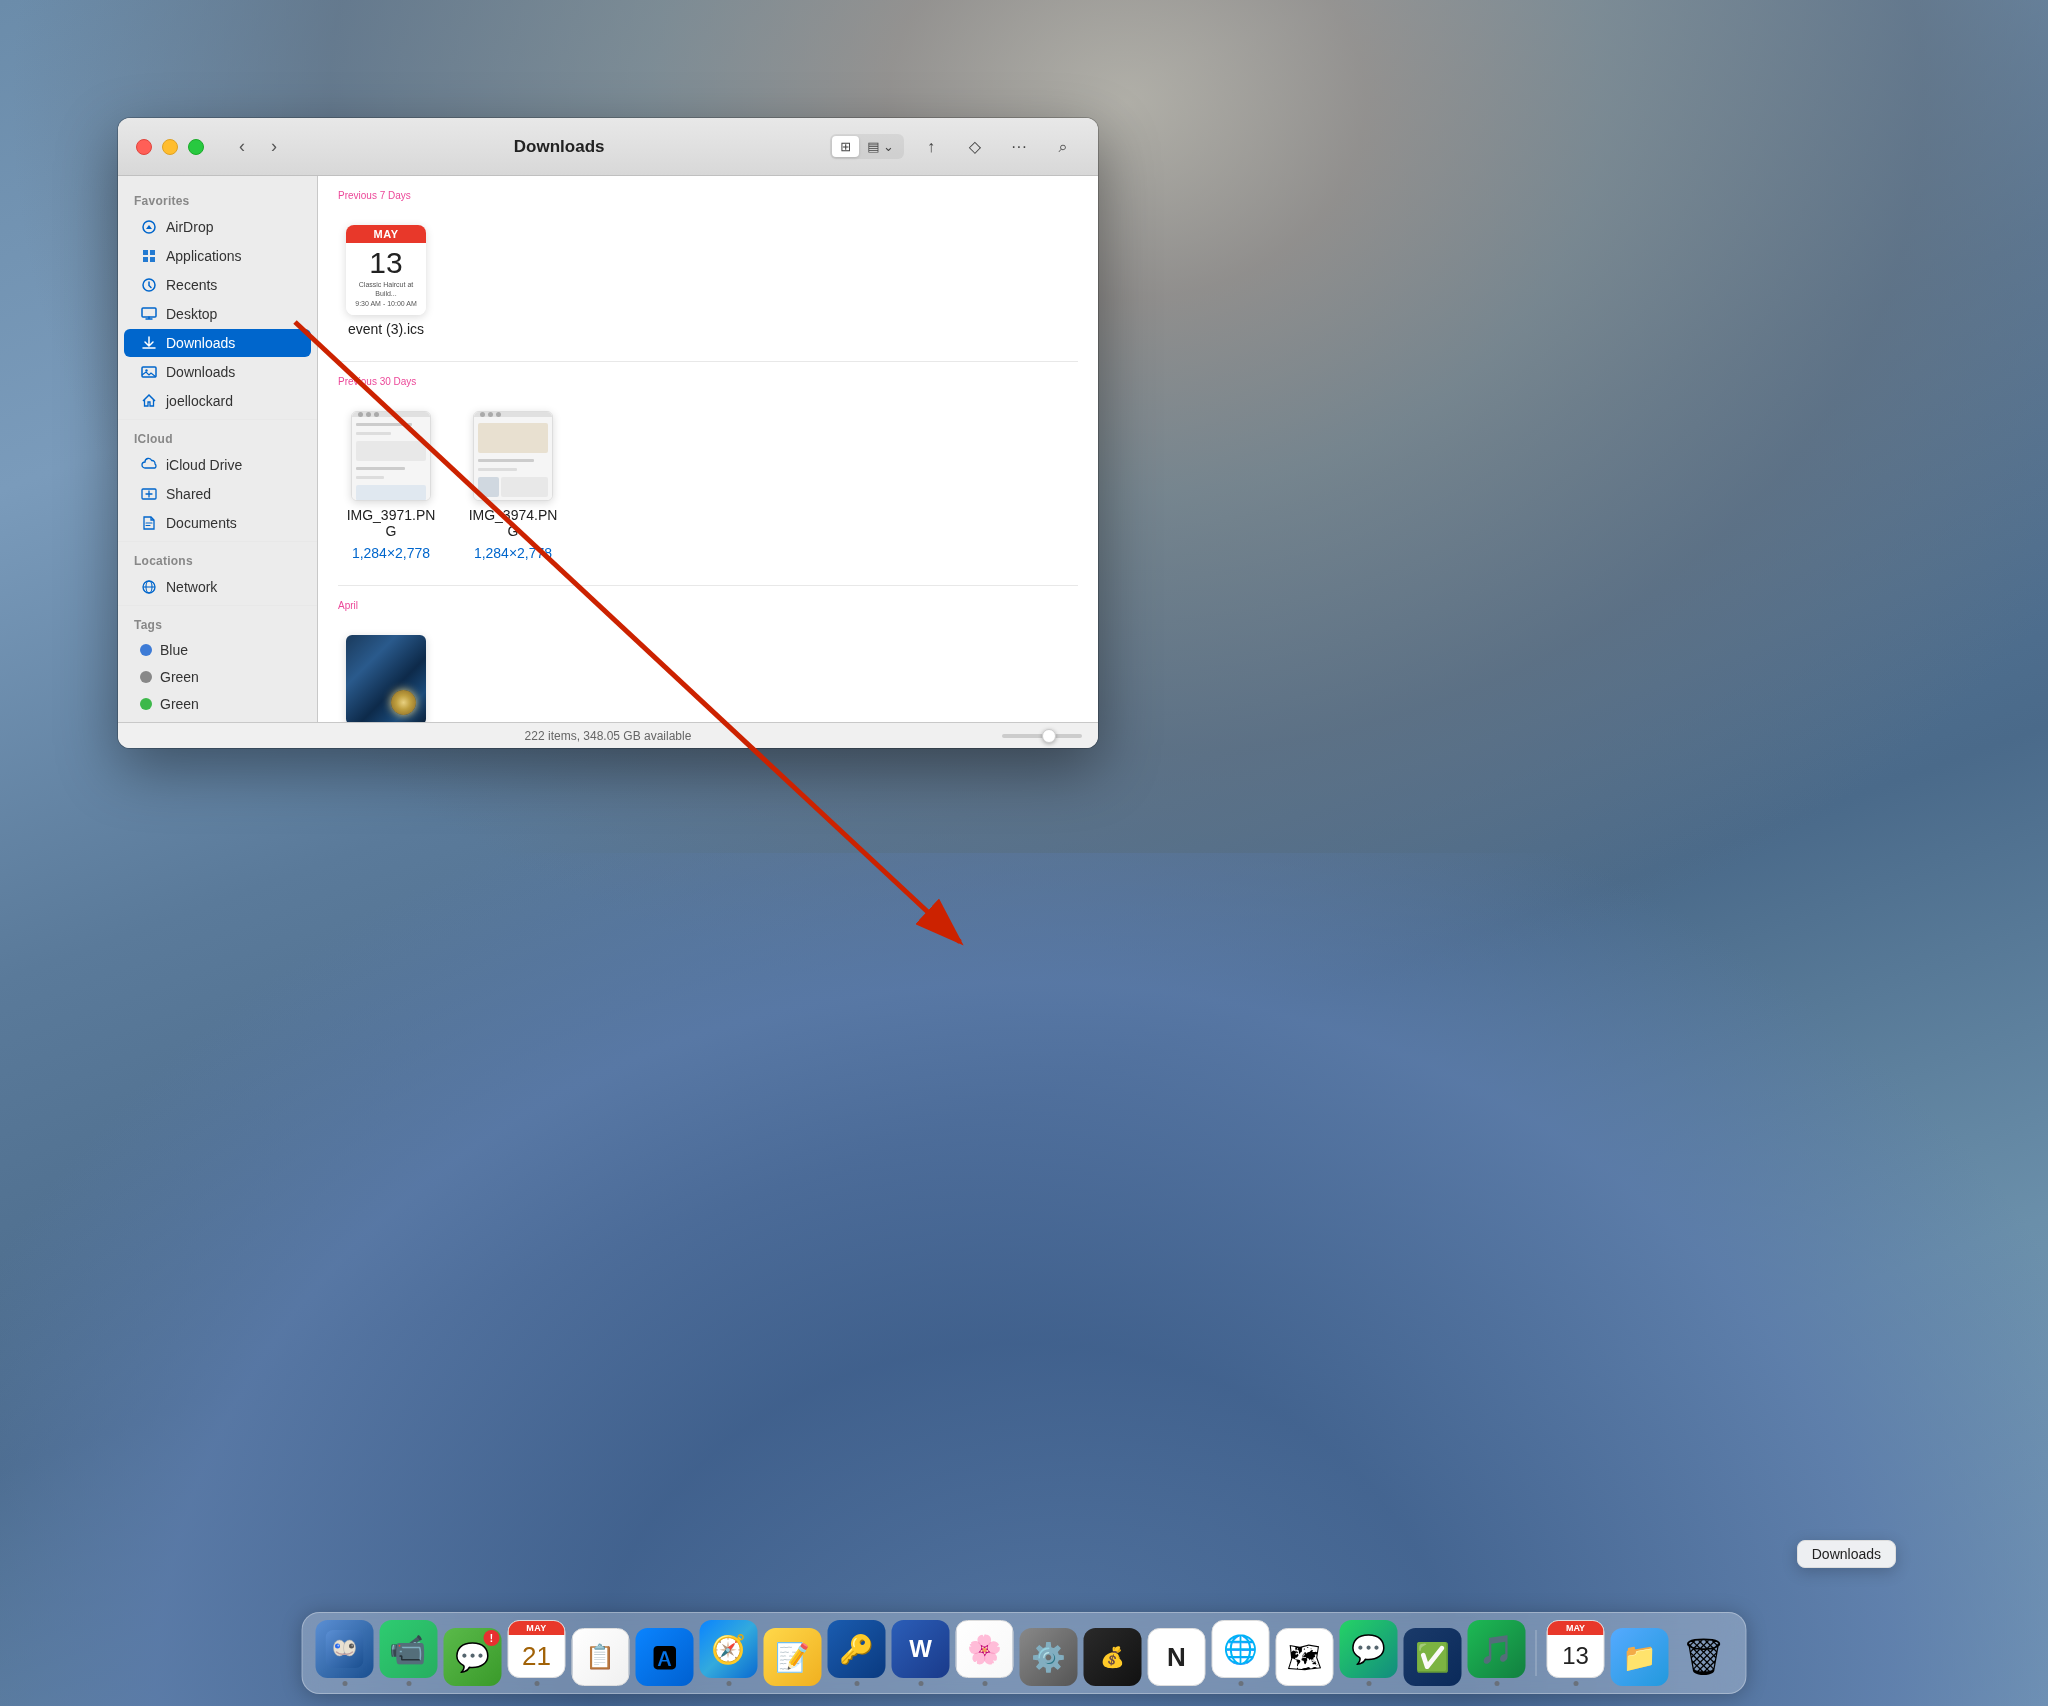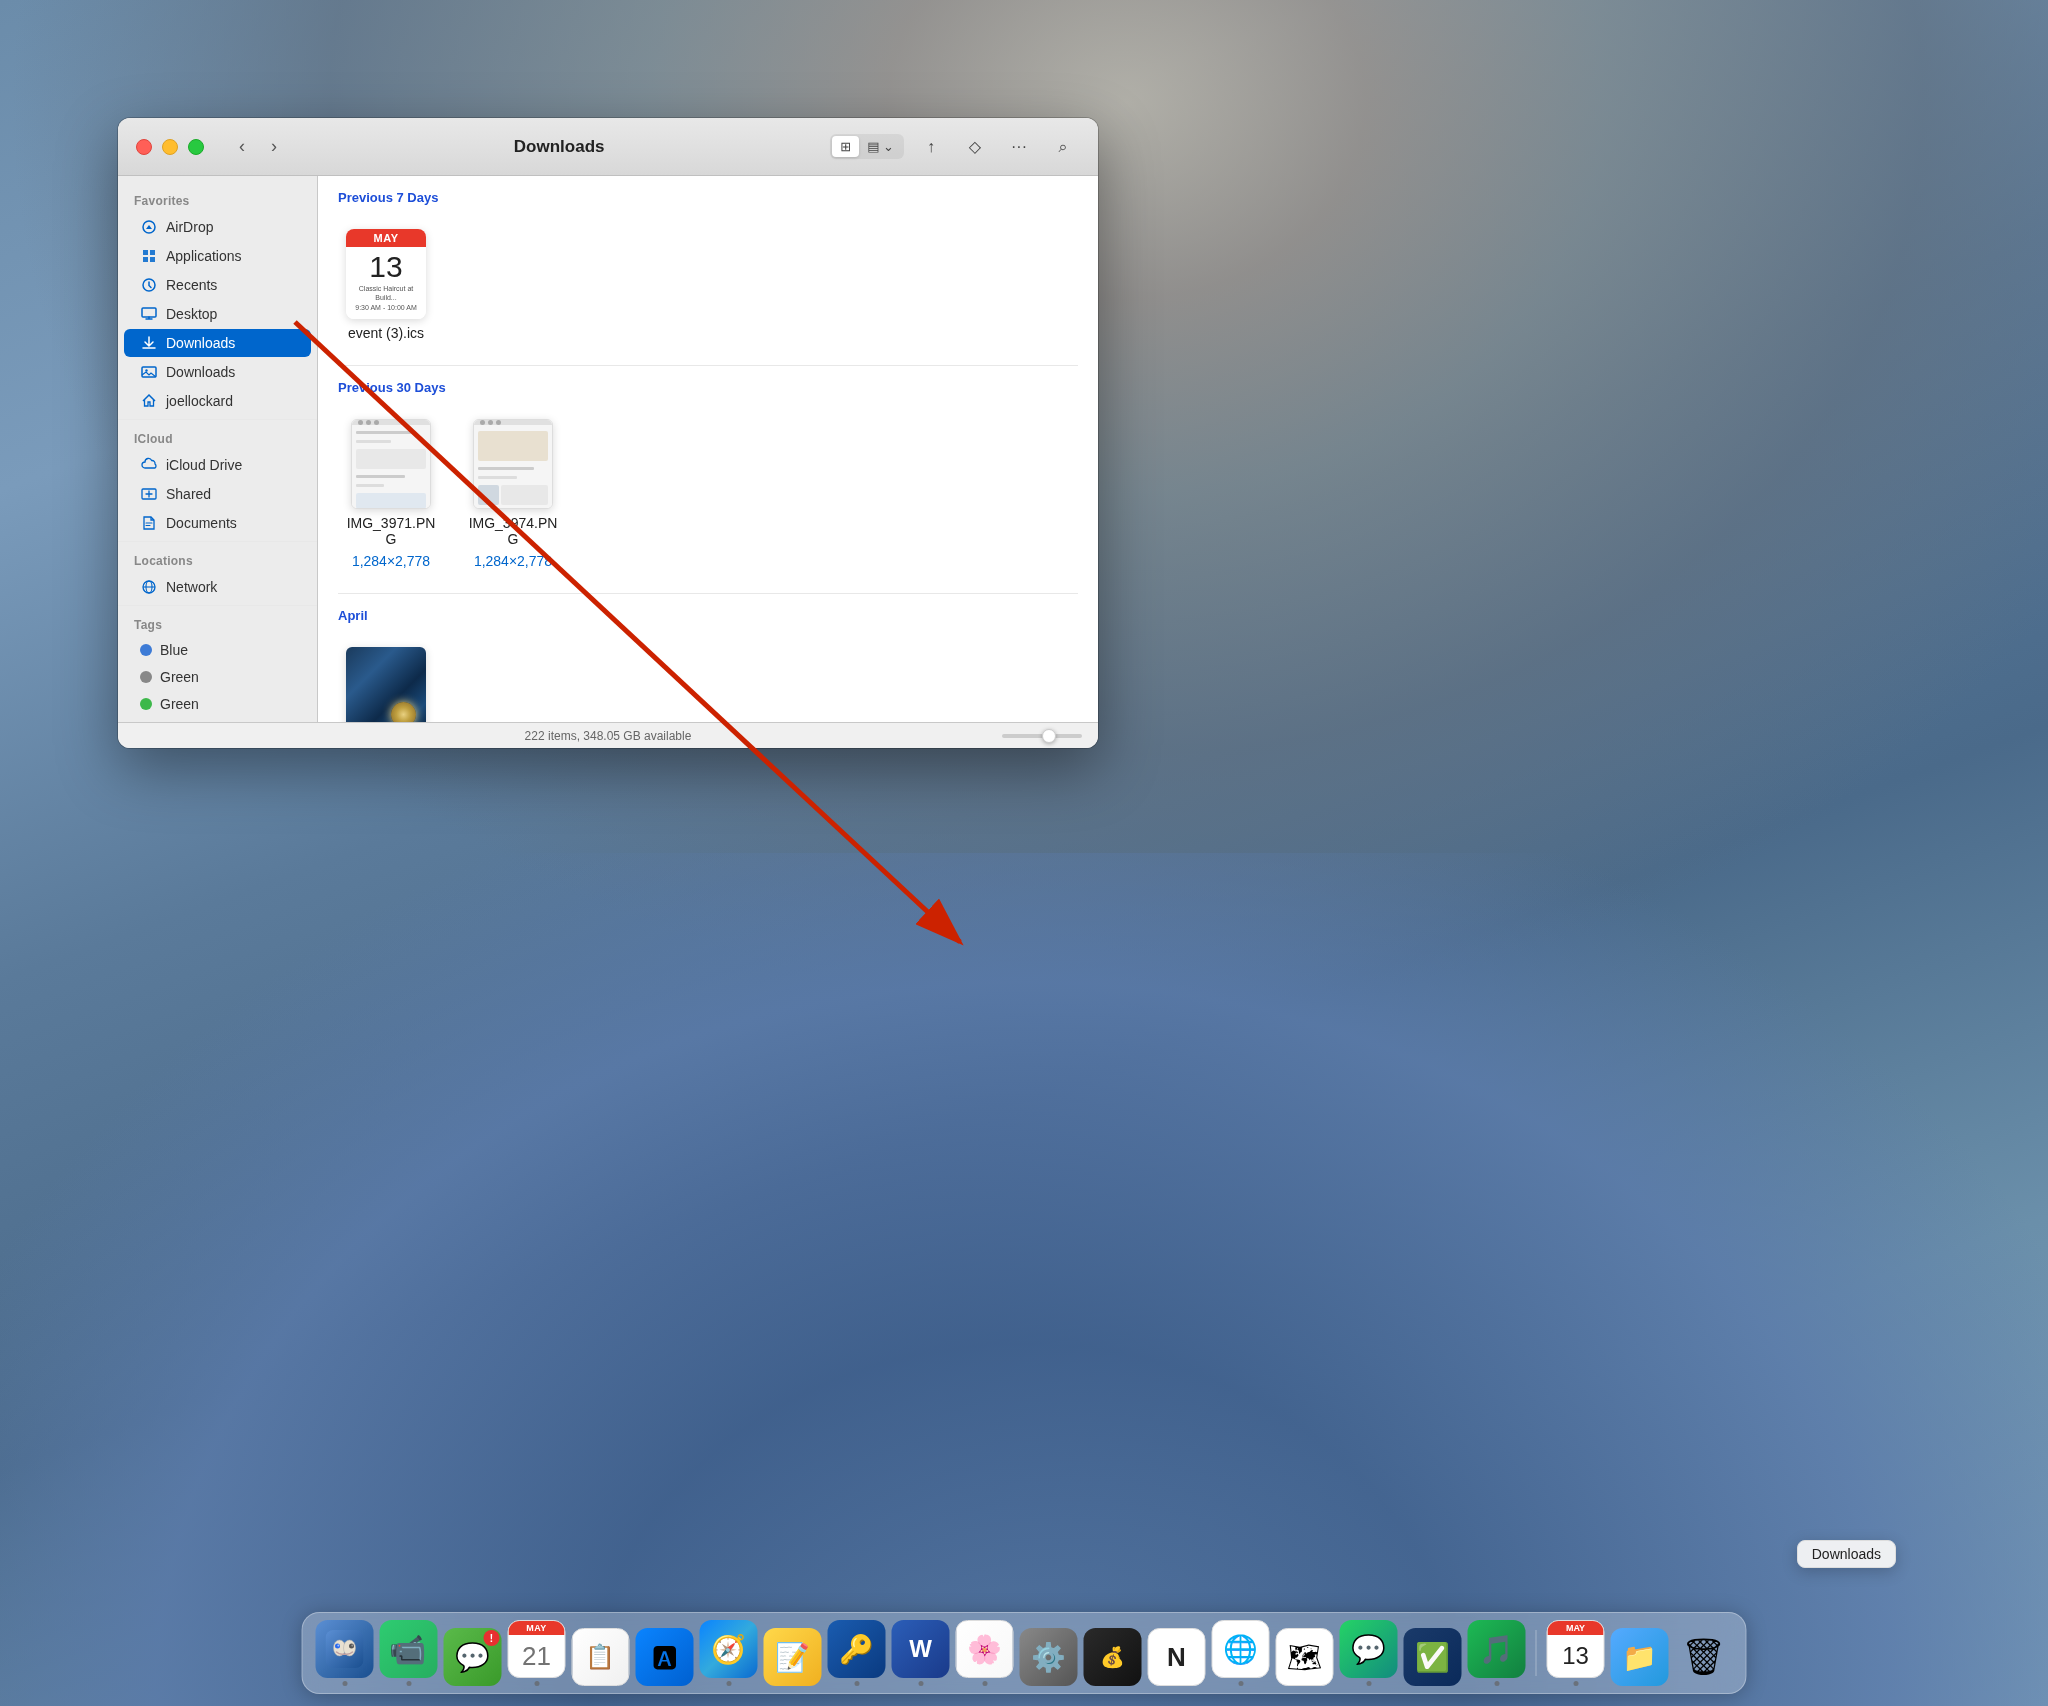--- a/index.html
+++ b/index.html
@@ -196,23 +196,23 @@
     
     .file-area {
       flex: 1;
       background: white;
       overflow-y: auto;
       padding: 0;
     }
 
     .section-header {
       padding: 14px 20px 8px;
-      font-size: 13px;
-      font-weight: 700;
-      color: #1d4ed8;
+      font-size: 10px;
+      font-weight: 400;
+      color: #ec4899;
       position: sticky;
       top: 0;
       background: rgba(255,255,255,0.95);
       z-index: 1;
     }
 
     .files-grid {
       display: flex;
       flex-wrap: wrap;
       padding: 8px 20px 16px;
@@ -789,21 +789,21 @@
   <div class="dock-item">
     <div class="dock-icon messages-icon" style="position:relative;">
       <span style="font-size:28px;">💬</span>
       <span style="position:absolute;top:2px;right:2px;background:#e83030;color:white;border-radius:50%;width:16px;height:16px;font-size:10px;display:flex;align-items:center;justify-content:center;font-weight:bold;">!</span>
     </div>
   </div>
 
   <div class="dock-item">
     <div class="dock-icon calendar-icon-dock" style="flex-direction:column;padding:0;overflow:hidden;">
       <div style="background:#e8382a;color:white;font-size:9px;font-weight:700;text-align:center;width:100%;padding:2px 0;letter-spacing:0.05em;">MAY</div>
-      <div style="flex:1;display:flex;align-items:center;justify-content:center;font-size:26px;font-weight:300;color:#737373;">21</div>
+      <div style="flex:1;display:flex;align-items:center;justify-content:center;font-size:26px;font-weight:300;color:#a16207;">21</div>
     </div>
     <div class="dock-dot"></div>
   </div>
 
   <div class="dock-item">
     <div class="dock-icon reminders-icon" style="font-size:24px;">📋</div>
   </div>
 
   <div class="dock-item">
     <div class="dock-icon appstore-icon" style="font-size:28px;">🅰</div>

